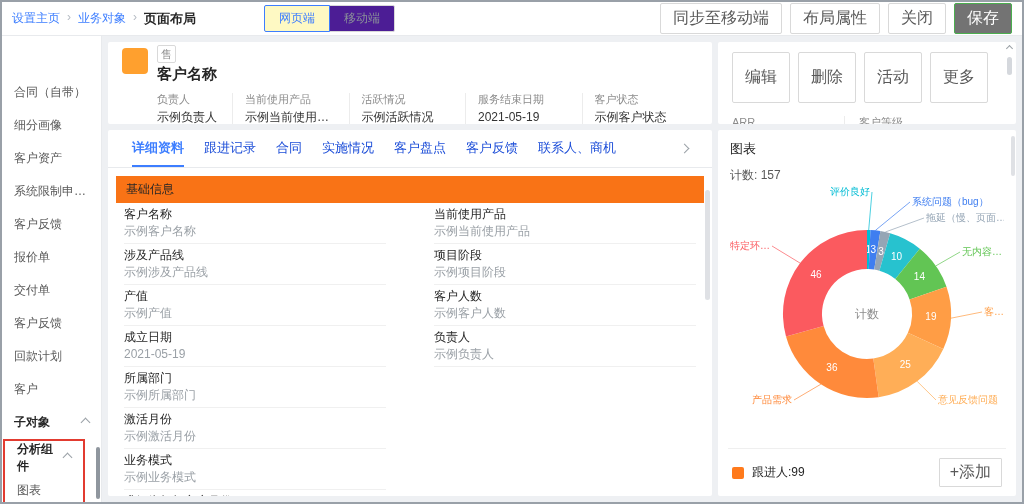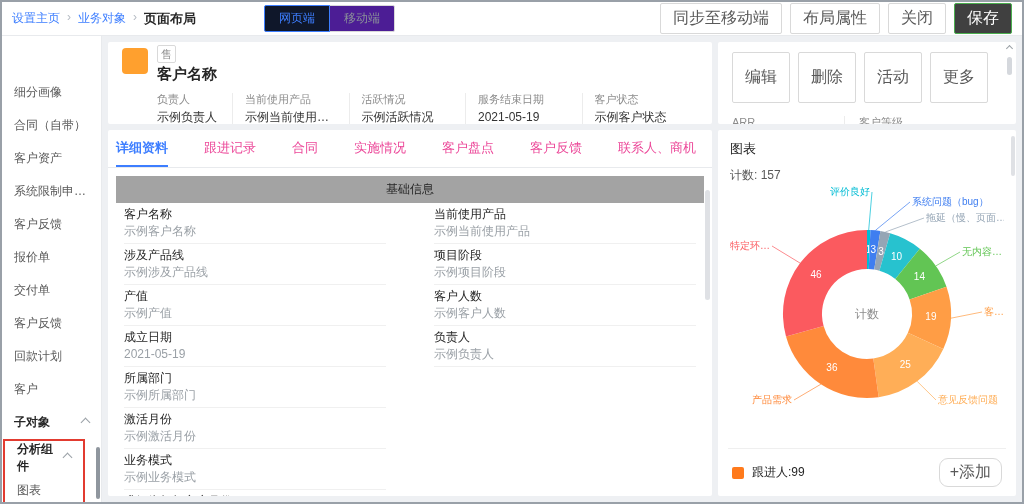--- a/index.html
+++ b/index.html
@@ -8,28 +8,28 @@
 
   
   .topbar { height:34px; background:#fff; border-bottom:1px solid #e8eaed; display:flex; align-items:center; padding:0 10px; flex:0 0 auto; }
   .crumbs { display:flex; align-items:flex-start; gap:7px; font-size:12px; white-space:nowrap; }
   .crumb { color:#3d7eff; cursor:pointer; }
   .crumb.current { color:#262626; font-weight:bold; font-size:13px; cursor:default; }
   .crumb-sep { color:#b6bcc4; font-size:12px; }
   .crumb-sep::before { content:"›"; }
   .seg { display:flex; margin-left:68px; }
   .seg-btn { font-size:12px; padding:4px 14px; border:1px solid #d9d9d9; background:#4c1d95; color:#8a8f99; cursor:pointer; }
-  .seg-btn.active { background:#0f172a; color:#3d7eff; border-color:#3d7eff; z-index:1; }
+  .seg-btn.active { background:#fef9c3; color:#3d7eff; border-color:#3d7eff; z-index:1; }
   .seg-btn:first-child { border-radius:2px 0 0 2px; }
   .seg-btn:last-child { border-radius:0 2px 2px 0; margin-left:-1px; }
   .top-actions { margin-left:auto; display:flex; gap:8px; }
   .btn { font-size:16px; padding:4px 12px; border:1px solid #d9d9d9; background:#fff; color:#595959; border-radius:2px; cursor:pointer; white-space:nowrap; }
-  .btn.primary { background:#404040; border-color:#4bae4f; color:#fff; }
+  .btn.primary { background:#737373; border-color:#4bae4f; color:#fff; }
   .btn.mini { padding:14px 12px; }
-  .btn.small { padding:3px 10px; border-radius:9px; margin-left:auto; }
+  .btn.small { padding:3px 10px; border-radius:1px; margin-left:auto; }
 
   
   .app-body { flex:1; display:flex; min-height:0; }
   .sidebar { width:100px; background:#fff; border-right:1px solid #e8eaed; position:relative; flex:0 0 auto; font-size:12px; color:#595959; padding-top:40px; overflow:hidden; }
   .side-item { height:33px; line-height:33px; padding:0 12px; cursor:pointer; white-space:nowrap; overflow:hidden; text-overflow:ellipsis; }
   .side-group { height:33px; padding:0 12px; color:#262626; font-weight:bold; display:flex; align-items:center; justify-content:space-between; cursor:pointer; }
   .red-box { border:2px solid #e23b30; width:82px; margin-left:1px; padding-bottom:4px; }
   .side-thumb { position:absolute; right:1px; bottom:3px; width:4px; height:52px; background:#8f969e; border-radius:2px; }
 
   .main { flex:1; display:flex; flex-direction:column; padding:6px; gap:6px; min-width:0; }
@@ -60,25 +60,25 @@
   .mini-scroll { position:absolute; right:2px; top:4px; bottom:4px; width:10px; display:flex; flex-direction:column; align-items:center; }
   .mini-scroll .thumb { width:5px; height:18px; background:#d5d8dd; border-radius:3px; margin-top:6px; }
 
   
   .chev { width:7px; height:7px; display:inline-block; border-left:1.5px solid #9aa0a6; border-top:1.5px solid #9aa0a6; transform:rotate(45deg); flex:0 0 auto; }
   .chev.tiny { width:5px; height:5px; }
   .chev.right { transform:rotate(135deg); cursor:pointer; }
 
   
   .detail-card { flex:1; min-width:0; overflow:hidden; display:flex; flex-direction:column; }
-  .tabbar { display:flex; align-items:center; padding:0 8px; border-bottom:1px solid #e8eaed; height:38px; gap:36px; flex:0 0 auto; }
-  .tab { font-size:13px; color:#ec4899; cursor:pointer; height:100%; display:flex; align-items:center; border-bottom:2px solid transparent; white-space:nowrap; }
+  .tabbar { display:flex; align-items:center; padding:0 24px; border-bottom:1px solid #e8eaed; height:38px; gap:20px; flex:0 0 auto; }
+  .tab { font-size:13px; color:#1d4ed8; cursor:pointer; height:100%; display:flex; align-items:center; border-bottom:2px solid transparent; white-space:nowrap; }
   .tab.active { color:#3d7eff; border-bottom-color:#3d7eff; font-weight:bold; }
   .tab-arrow { margin-left:auto; }
-  .section-bar { background:#a3a3a3; font-size:12px; color:#262626; padding:5px 10px; margin:8px 8px 0; flex:0 0 auto;text-align:center; }
+  .section-bar { background:#f97316; font-size:12px; color:#262626; padding:5px 10px; margin:8px 8px 0; flex:0 0 auto; }
   .fields-grid { display:flex; padding:0 16px; gap:48px; overflow:hidden; flex:1; }
   .fcol { flex:1; min-width:0; }
   .dfield { padding:4px 0 4px; border-bottom:1px solid #f0f0f0; }
   .d-label { font-size:12px; color:#262626; line-height:15px; white-space:nowrap; }
   .d-value { font-size:12px; color:#9aa0a6; line-height:15px; margin-top:2px; white-space:nowrap; overflow:hidden; text-overflow:ellipsis; }
   .dscroll { position:absolute; top:60px; right:2px; width:5px; height:110px; background:#dfe1e5; border-radius:3px; }
 
   
   .chart-panel { width:298px; flex:0 0 auto; padding:10px 12px 0; overflow:hidden; }
   .panel-title { font-size:13px; color:#262626; }
@@ -111,22 +111,22 @@
       <button class="btn">同步至移动端</button>
       <button class="btn">布局属性</button>
       <button class="btn">关闭</button>
       <button class="btn primary">保存</button>
     </div>
   </header>
 
   <div class="app-body">
 
     <aside class="sidebar">
+      <div class="side-item">合同（自带）</div>
       <div class="side-item">细分画像</div>
-      <div class="side-item">合同（自带）</div>
       <div class="side-item">客户资产</div>
       <div class="side-item">系统限制申请明细</div>
       <div class="side-item">客户反馈</div>
       <div class="side-item">报价单</div>
       <div class="side-item">交付单</div>
       <div class="side-item">客户反馈</div>
       <div class="side-item">回款计划</div>
       <div class="side-item">客户</div>
       <div class="side-group">
         <span>子对象</span>

